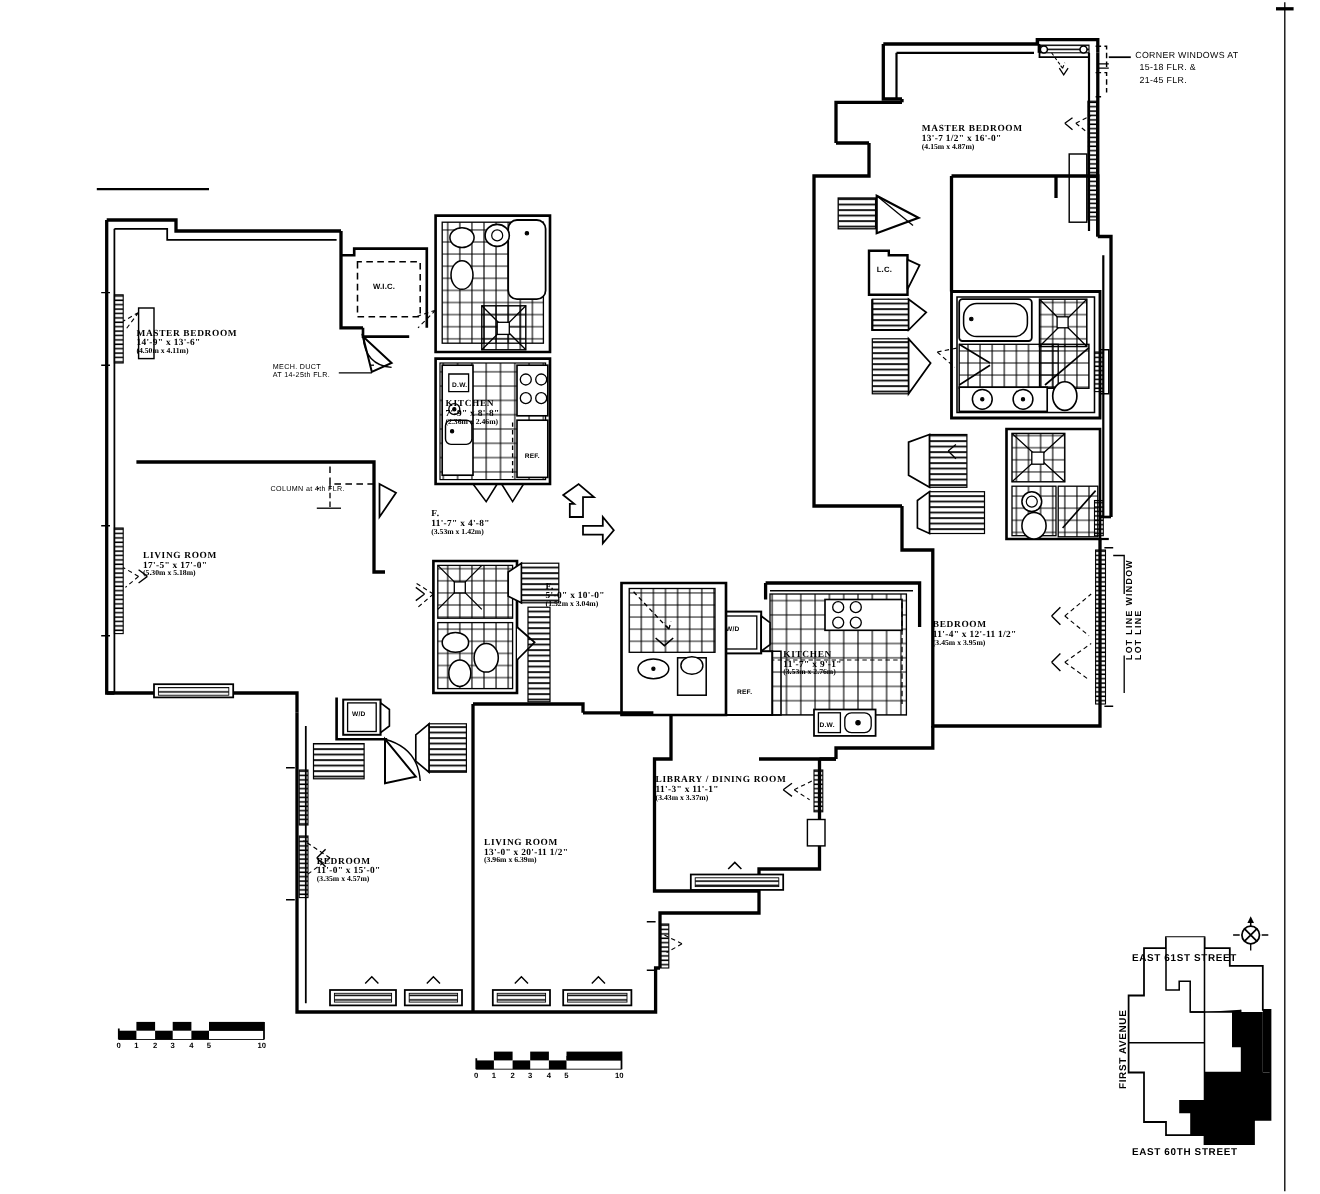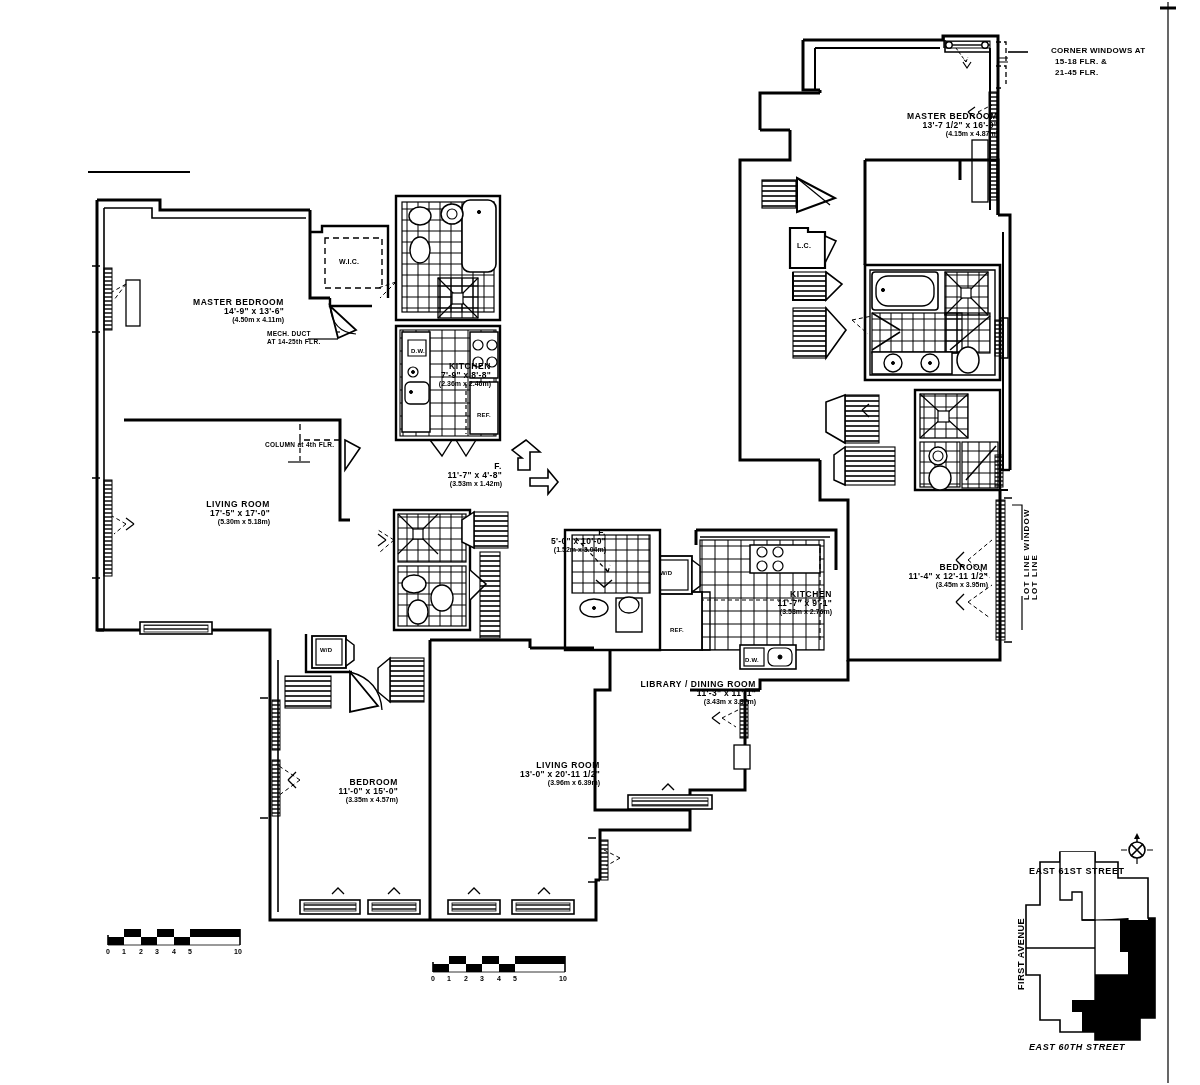--- a/index.html
+++ b/index.html
@@ -1,24 +1,24 @@
 <!DOCTYPE html>
 <html><head>
 <meta charset="utf-8">
 <style>
   html,body{margin:0;padding:0;background:#ffffff;}
   body{width:1200px;height:1085px;font-family:"Liberation Sans",sans-serif;color:#000;overflow:hidden;position:relative;}
   #stage{position:relative;width:1200px;height:1085px;}
   svg{position:absolute;top:0;left:0;}
-  .lbl{position:absolute;text-align:right;line-height:1.08;font-family:Liberation Sans, sans-serif;font-weight:bold;color:#000;white-space:nowrap;letter-spacing:.2px;}
+  .lbl{position:absolute;text-align:left;line-height:1.08;font-family:Liberation Serif, serif;font-weight:bold;color:#000;white-space:nowrap;letter-spacing:.2px;}
   .lbl .rm{font-size:8.5px;letter-spacing:.6px;}
   .lbl .dim{font-size:8.5px;letter-spacing:.3px;}
   .lbl .met{font-size:7px;letter-spacing:0px;}
   .tiny{position:absolute;font-size:6px;font-weight:bold;letter-spacing:.2px;white-space:nowrap;}
-  .note{position:absolute;font-size:8px;font-weight:bold;line-height:1.35;letter-spacing:.3px;white-space:nowrap;margin-left:19px;}
+  .note{position:absolute;font-size:8px;font-weight:normal;line-height:1.35;letter-spacing:.3px;white-space:nowrap;}
   .note.sm{font-size:6.5px;line-height:1.3;}
   .vert{position:absolute;font-size:8px;font-weight:bold;letter-spacing:1.2px;white-space:nowrap;transform-origin:0 0;}
   .keytxt{position:absolute;font-size:9px;font-weight:bold;letter-spacing:.6px;white-space:nowrap;}
   .scalenum{position:absolute;font-size:7px;font-weight:bold;}
 </style>
 </head>
 <body>
 
 <div id="stage">
 
@@ -427,21 +427,21 @@
   <div class="dim">11'-0" x 15'-0"</div>
   <div class="met">(3.35m x 4.57m)</div>
 </div>
 
 <div class="lbl" style="left:440px;top:761px;width:160px;">
   <div class="rm">LIVING ROOM</div>
   <div class="dim">13'-0" x 20'-11 1/2"</div>
   <div class="met">(3.96m x 6.39m)</div>
 </div>
 
-<div class="lbl" style="left:596px;top:680px;width:160px;">
+<div class="lbl" style="left:596px;top:704px;width:160px;">
   <div class="rm">LIBRARY / DINING ROOM</div>
   <div class="dim">11'-3" x 11'-1"</div>
   <div class="met">(3.43m x 3.37m)</div>
 </div>
 
 <div class="lbl" style="left:712px;top:590px;width:120px;">
   <div class="rm">KITCHEN</div>
   <div class="dim">11'-7" x 9'-1"</div>
   <div class="met">(3.53m x 2.76m)</div>
 </div>
@@ -522,20 +522,20 @@
   <span class="scalenum" style="left:464px;top:975px;">2</span>
   <span class="scalenum" style="left:480px;top:975px;">3</span>
   <span class="scalenum" style="left:497px;top:975px;">4</span>
   <span class="scalenum" style="left:513px;top:975px;">5</span>
   <span class="scalenum" style="left:559px;top:975px;">10</span>
 </div>
 
 <div class="keytxt" style="left:1029px;top:866px;">
   <span>EAST 61ST STREET</span>
 </div>
-<div class="keytxt" style="left:1029px;top:1042px;font-style:italic;">
+<div class="keytxt" style="left:1029px;top:1042px;">
   <span>EAST 60TH STREET</span>
 </div>
 <div class="keytxt" style="left:1016px;top:990px;transform:rotate(-90deg);transform-origin:0 0;">
   <span>FIRST AVENUE</span>
 </div>
 
 </div>
 
 </body></html>

